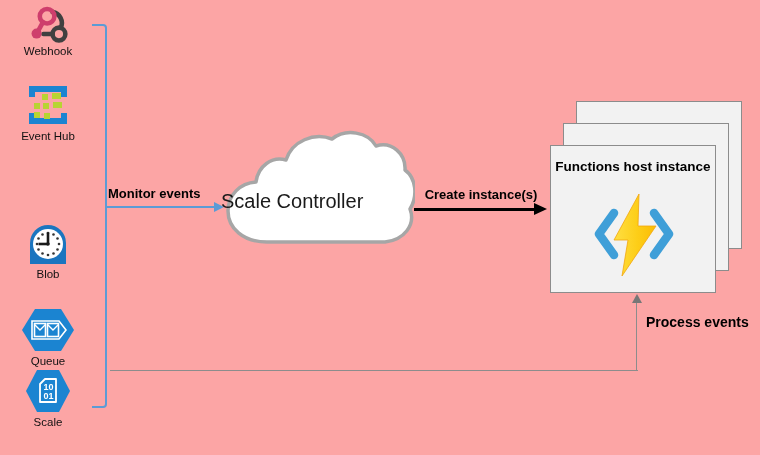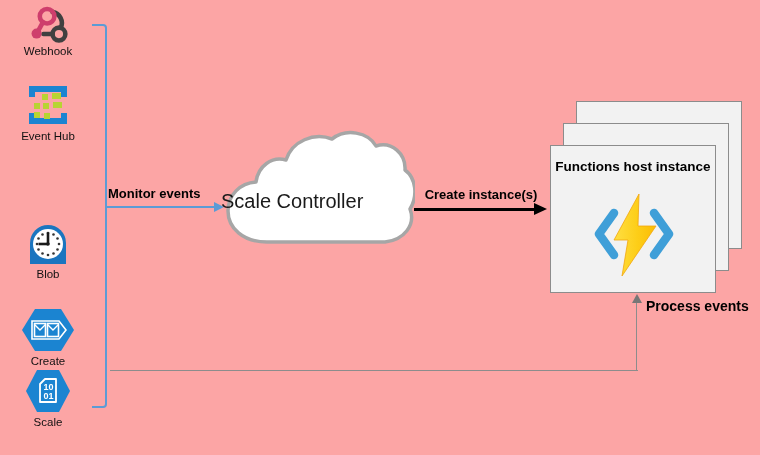--- a/index.html
+++ b/index.html
@@ -38,21 +38,21 @@
   .host-box.mid{left:563px;top:123px;}
   .host-box.front{left:550px;top:145px;}
   .host-title{position:absolute;left:0;top:13px;width:100%;text-align:center;
     font-size:13.5px;font-weight:bold;color:#000;white-space:nowrap;}
   .host-logo{position:absolute;left:40px;top:47px;}
   
   .proc-h{position:absolute;left:110px;top:370px;width:528px;border-top:1.5px solid #8c8c8c;}
   .proc-v{position:absolute;left:636px;top:301px;height:70px;border-left:1.5px solid #8c8c8c;}
   .proc-head{position:absolute;left:632px;top:294px;width:0;height:0;
     border-bottom:9px solid #777;border-left:5px solid transparent;border-right:5px solid transparent;}
-  .proc-label{position:absolute;left:646px;top:298px;font-size:14px;font-weight:600;color:#000;white-space:nowrap;}
+  .proc-label{position:absolute;left:646px;top:314px;font-size:14px;font-weight:600;color:#000;white-space:nowrap;}
 </style>
 </head>
 <body>
 
 <div class="canvas">
 
   <div class="source" style="top:5px">
     <svg width="42" height="38" viewBox="0 0 46 40">
       <path d="M 28,7 A 12,12 0 0 1 37,24" stroke="#404040" stroke-width="5" fill="none" stroke-linecap="round"></path>
       <circle cx="35" cy="31" r="7" stroke="#404040" stroke-width="5" fill="none"></circle>
@@ -107,21 +107,21 @@
 
   <div class="source" style="top:307px">
     <svg width="54" height="46" viewBox="0 0 54 46">
       <polygon points="14,2 40,2 53,23 40,44 14,44 1,23" fill="#1b84d1"></polygon>
       <polygon points="11,14 38,14 45,23 38,32 11,32" stroke="#ffffff" stroke-width="1.6" fill="none"></polygon>
       <rect x="13.5" y="16.5" width="11" height="13" stroke="#ffffff" stroke-width="1.6" fill="none"></rect>
       <polyline points="13.5,17.5 19,23 24.5,17.5" stroke="#ffffff" stroke-width="1.4" fill="none"></polyline>
       <rect x="26.5" y="16.5" width="11" height="13" stroke="#ffffff" stroke-width="1.6" fill="none"></rect>
       <polyline points="26.5,17.5 32,23 37.5,17.5" stroke="#ffffff" stroke-width="1.4" fill="none"></polyline>
     </svg>
-    <div class="src-label">Create</div>
+    <div class="src-label">Queue</div>
   </div>
 
   <div class="source" style="top:368px">
     <svg width="46" height="46" viewBox="0 0 46 46">
       <polygon points="12,2 34,2 45,23 34,44 12,44 1,23" fill="#1b84d1"></polygon>
       <path d="M 20,11 H 31 V 34 H 15 V 16 Z" stroke="#ffffff" stroke-width="1.8" fill="none" stroke-linejoin="round"></path>
       <text x="23.5" y="21.5" text-anchor="middle" font-size="9" font-weight="bold" fill="#ffffff" font-family="Liberation Sans, sans-serif">10</text>
       <text x="23.5" y="31" text-anchor="middle" font-size="9" font-weight="bold" fill="#ffffff" font-family="Liberation Sans, sans-serif">01</text>
     </svg>
     <div class="src-label">Scale</div>

